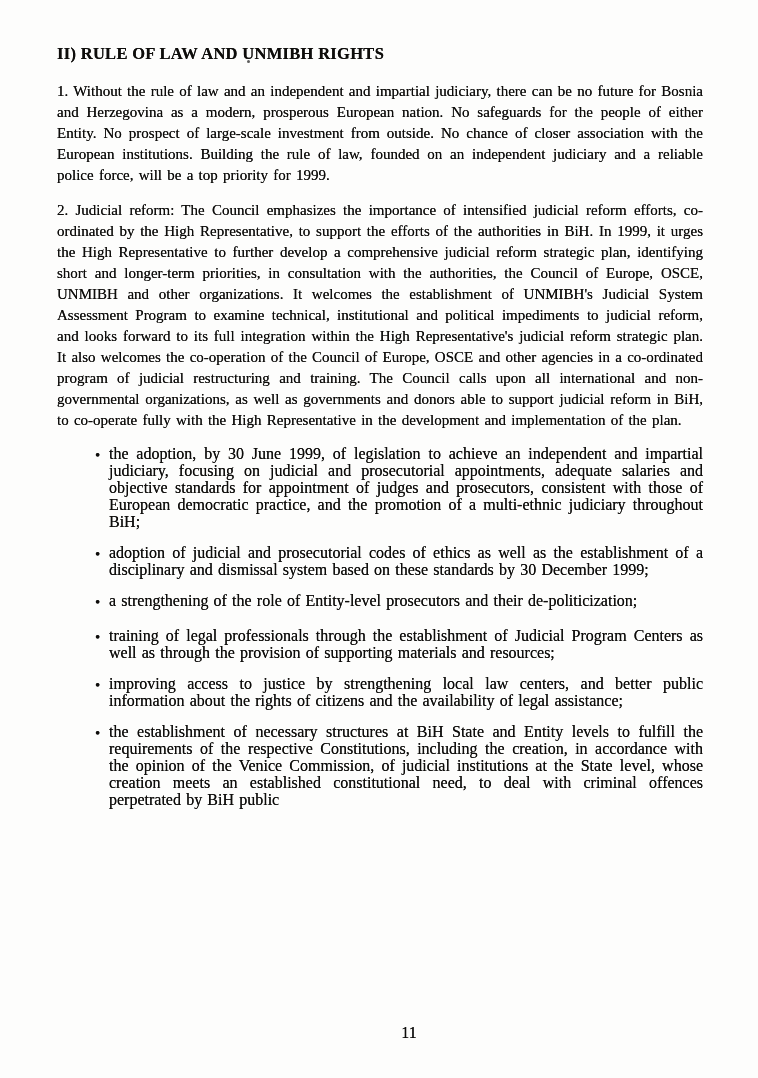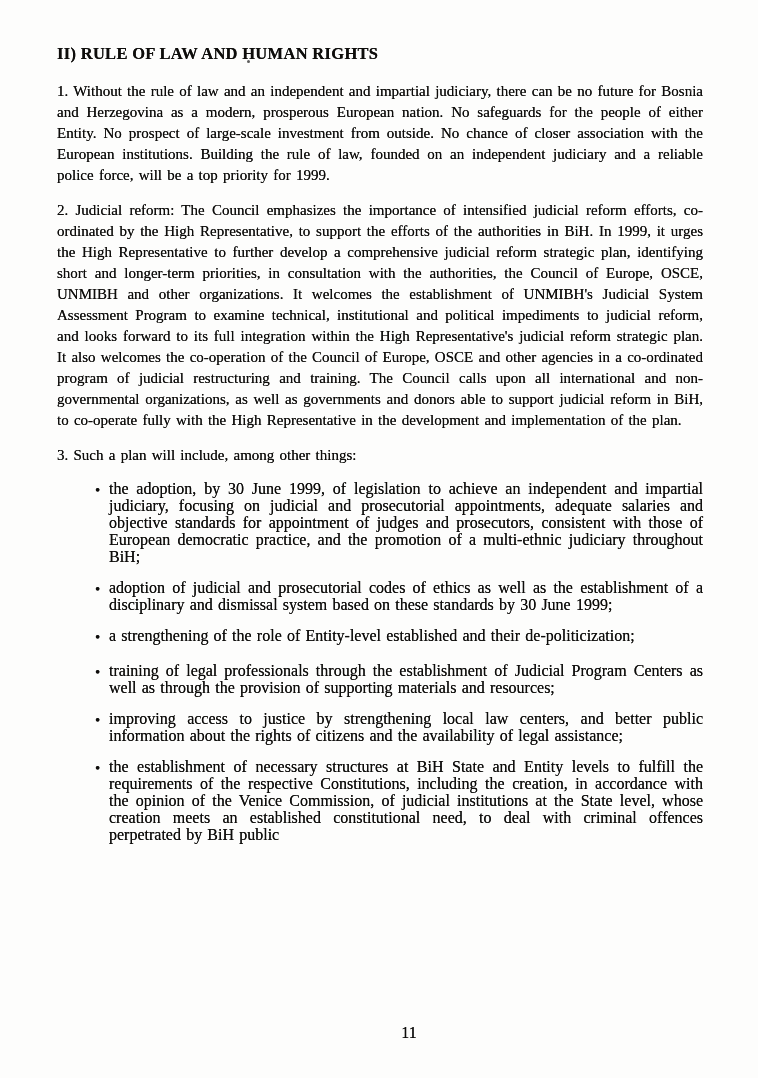--- a/index.html
+++ b/index.html
@@ -79,40 +79,39 @@
   .speck-a { left: 247px; top: 60px; width: 3px; height: 3px; }
   .speck-b { left: 690px; top: 89px; width: 2px; height: 3px; background: rgba(120,120,120,0.5); }
 </style>
 </head>
 <body>
 
 <div class="page">
 
   <div class="content">
 
-    <div class="heading">II) RULE OF LAW AND HUMAN RIGHTS</div>
+    <div class="heading">II) RULE OF LAW AND UNMIBH RIGHTS</div>
 
     <p class="para">1.  Without  the rule of law and an independent and impartial judiciary, there can be no future  for  Bosnia  and  Herzegovina  as  a  modern,  prosperous  European nation. No safeguards  for  the people of either Entity. No prospect of large-scale investment from outside.  No  chance   of closer association with the European institutions. Building the rule  of  law, founded on an independent judiciary and a reliable police force, will be a top priority for 1999.</p>
 
     <p class="para">2.  Judicial  reform:  The  Council  emphasizes  the  importance  of  intensified judicial reform  efforts,  co-ordinated  by  the High Representative, to support the efforts of the authorities  in  BiH.  In  1999,  it  urges  the  High   Representative to further develop a comprehensive  judicial  reform  strategic  plan,  identifying short  and  longer-term priorities,  in  consultation  with  the   authorities,  the Council of Europe,  OSCE, UNMIBH   and  other  organizations.  It  welcomes  the  establishment  of  UNMIBH's Judicial  System  Assessment  Program to examine technical, institutional and political impediments  to  judicial  reform,  and  looks  forward  to its full integration within the High  Representative's judicial reform strategic plan. It also welcomes the co-operation of  the  Council  of  Europe,  OSCE  and  other  agencies  in a co-ordinated program of judicial  restructuring  and  training.   The Council calls upon all international and non-governmental   organizations,  as  well  as  governments  and  donors  able  to  support judicial   reform  in  BiH,  to  co-operate  fully  with  the  High  Representative  in  the development and implementation of the plan.</p>
 
-    <p class="para">3. Such a plan will include, among other things:</p>
 
     <ul class="bullets">
       <li class="bullet-item">
         <span class="bullet-dot">•</span>
         <span class="bullet-text">the  adoption,  by  30  June  1999,  of legislation to achieve an independent and impartial  judiciary,  focusing  on  judicial  and  prosecutorial  appointments, adequate  salaries   and  objective  standards  for  appointment  of  judges  and prosecutors,  consistent  with  those  of  European  democratic practice, and the promotion of a multi-ethnic judiciary throughout BiH;</span>
       </li>
       <li class="bullet-item">
         <span class="bullet-dot">•</span>
-        <span class="bullet-text">adoption  of  judicial  and  prosecutorial  codes  of  ethics  as  well  as  the establishment  of  a  disciplinary and dismissal system based on these standards by 30 June 1999;</span>
+        <span class="bullet-text">adoption  of  judicial  and  prosecutorial  codes  of  ethics  as  well  as  the establishment  of  a  disciplinary and dismissal system based on these standards by 30 December 1999;</span>
       </li>
       <li class="bullet-item">
         <span class="bullet-dot">•</span>
-        <span class="bullet-text">a  strengthening  of  the  role  of  Entity-level  established  and  their  de-politicization;</span>
+        <span class="bullet-text">a  strengthening  of  the  role  of  Entity-level  prosecutors  and  their  de-politicization;</span>
       </li>
       <li class="bullet-item">
         <span class="bullet-dot">•</span>
         <span class="bullet-text">training  of  legal  professionals   through  the establishment of Judicial Program Centers as well as through the provision of supporting materials and resources;</span>
       </li>
       <li class="bullet-item">
         <span class="bullet-dot">•</span>
         <span class="bullet-text">improving  access  to  justice  by  strengthening  local  law  centers,   and better public  information  about  the  rights  of  citizens  and   the availability of legal assistance;</span>
       </li>
       <li class="bullet-item">

